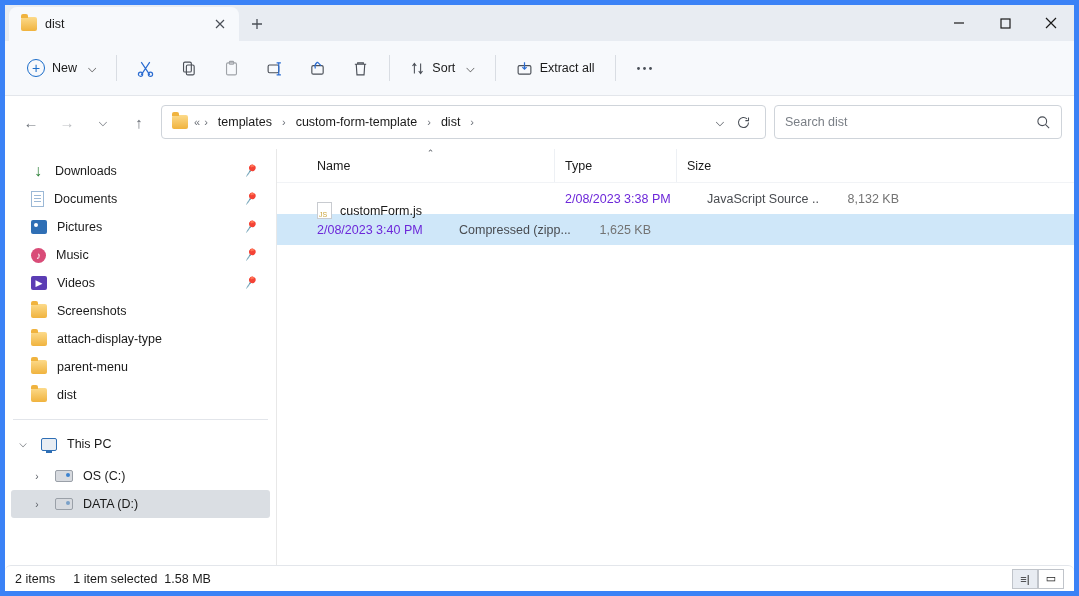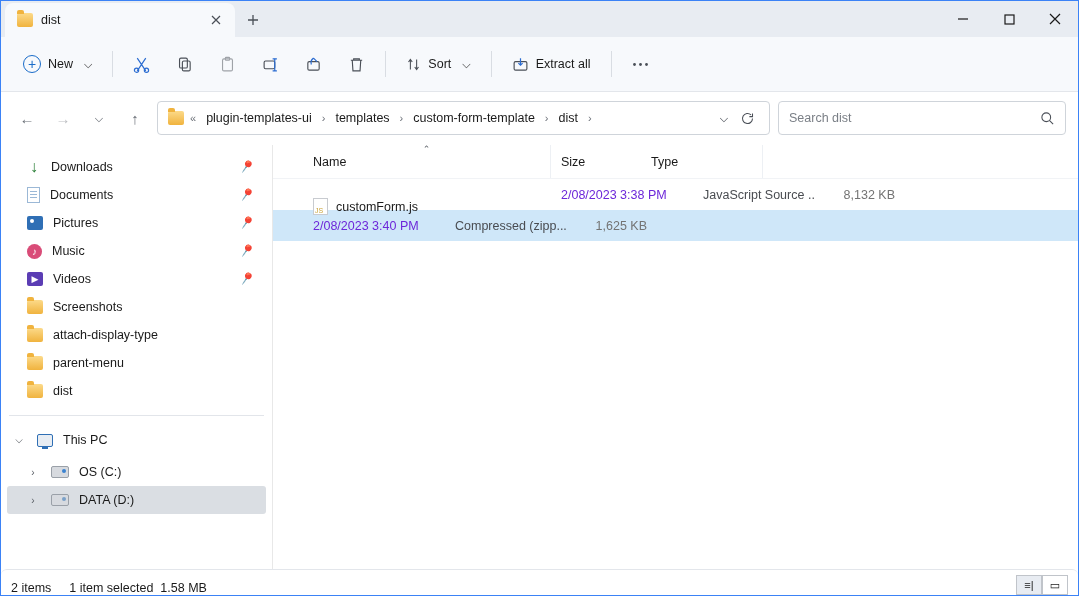--- a/index.html
+++ b/index.html
@@ -1,17 +1,17 @@
 <!DOCTYPE html>
 <html><head>
 <meta charset="utf-8">
 <style>
   * { box-sizing:border-box; margin:0; padding:0; font-family:"Segoe UI",Arial,sans-serif; font-size:12.5px; color:#1a1a1a; }
   body { background:#fff; user-select:none; }
-  .window { width:1079px; height:596px; border:1px solid #3b82f6; background:#fff; display:flex; flex-direction:column; }
+  .window { width:1079px; height:596px; border:5px solid #3b82f6; background:#fff; display:flex; flex-direction:column; }
   
   .titlebar { height:36px; background:#e8ecf2; display:flex; align-items:flex-start; }
   .tab      { height:34px; width:230px; margin-top:2px; margin-left:4px; background:#f7f9fc; border-radius:8px 8px 0 0; display:flex; align-items:center; padding:0 12px; gap:8px; position:relative; }
   .folder-icon { width:16px; height:14px; background:linear-gradient(#fcda8a,#f0b33e); border-radius:2px; position:relative; }
   .folder-icon::before { content:""; position:absolute; top:-3px; left:0; width:7px; height:4px; background:#f0b33e; border-radius:2px 2px 0 0; }
   .tab-close { margin-left:auto; width:14px; height:14px; display:flex; align-items:center; justify-content:center; }
   .newtab   { width:36px; height:34px; display:flex; align-items:center; justify-content:center; margin-top:2px; }
   .win-controls { margin-left:auto; display:flex; height:36px; }
   .win-btn  { width:46px; height:36px; display:flex; align-items:center; justify-content:center; }
   
@@ -54,21 +54,21 @@
   .cell     { padding:0 10px; overflow:hidden; text-overflow:ellipsis; white-space:nowrap; display:flex; align-items:center; gap:8px; }
   .cell.name{ width:248px;margin-top:24px; }
   .cell.date{ width:142px; color:#6d28d9; }
   .cell.type{ width:122px; color:#494c51; }
   .cell.size{ width:90px; justify-content:flex-end; color:#737373; }
   .js-icon  { width:15px; height:17px; background:#fff; border:1px solid #c8cbd0; position:relative; }
   .js-icon::after{content:"JS";font-size:7px;color:#caa43b;position:absolute;bottom:0;left:1px;}
   .zip-icon { width:16px; height:14px; background:linear-gradient(#fcda8a,#f0b33e); border-radius:2px; position:relative; }
   .zip-icon::after{content:"";position:absolute;left:5px;top:0;width:4px;height:14px;background:repeating-linear-gradient(#c98d1c 0 2px,#f8d88b 2px 4px);}
   
-  .status   { height:26px; border-top:1px solid #e3e6eb; display:flex; align-items:flex-end; padding:0 10px; gap:18px; color:#333;border-radius:6px; }
+  .status   { height:26px; border-top:1px solid #e3e6eb; display:flex; align-items:center; padding:0 10px; gap:18px; color:#333;border-radius:6px; }
   .view-switch{ margin-left:auto; display:flex; gap:0; }
   .vs-btn   { width:26px; height:20px; border:1px solid #c0c4ca; display:flex; align-items:center; justify-content:center; font-size:11px; }
   .vs-btn.active{ background:#e8ecf2; }
   
   .i-down   { width:14px; height:14px; color:#2a7f36; display:flex; align-items:center; justify-content:center; font-size:16px; font-weight:bold; }
   .i-doc    { width:13px; height:16px; background:#fff;border:1px solid #9bb8d6;position:relative; }
   .i-doc::before{content:"";position:absolute;left:2px;top:3px;right:2px;height:1px;background:#9bb8d6;box-shadow:0 3px 0 #9bb8d6,0 6px 0 #9bb8d6;}
   .i-pic    { width:16px; height:14px; background:#2f6fb5; border-radius:2px; position:relative; }
   .i-pic::after{content:"";position:absolute;left:3px;top:3px;width:4px;height:4px;background:#fff;border-radius:50%;}
   .i-mus    { width:15px; height:15px; background:#d94c78; border-radius:50%; display:flex; align-items:center; justify-content:center; color:#fff; font-size:10px; }
@@ -186,23 +186,20 @@
   </div>
 
   <div class="addr-row">
     <div class="nav-btn">←</div>
     <div class="nav-btn" style="opacity:.45">→</div>
     <div class="nav-btn" style="font-size:11px">⌵</div>
     <div class="nav-btn">↑</div>
     <div class="breadcrumbs">
       <span class="folder-icon" style="margin:0 2px 0 4px"></span>
       <span class="crumb-sep">«</span>
-      <span class="crumb">
-          <span>plugin-templates-ui</span>
-        </span>
       <span class="crumb-sep">›</span>
       <span class="crumb">
           <span>templates</span>
         </span>
       <span class="crumb-sep">›</span>
       <span class="crumb">
           <span>custom-form-template</span>
         </span>
       <span class="crumb-sep">›</span>
       <span class="crumb">
@@ -297,25 +294,25 @@
         </div>
       <div class="splitter"></div>
     </div>
 
     <div class="list">
       <div class="cols">
         <div class="col name">
           <span>Name</span>
           <span class="sort-ind">⌃</span>
         </div>
+        <div class="col type">
+            <span>Type</span>
+          </div>
         <div class="col size">
             <span>Size</span>
-          </div>
-        <div class="col type">
-            <span>Type</span>
           </div>
       </div>
       <div id="file-rows">
   <div class="row ">
     <div class="cell name">
               <span class="js-icon"></span>
               <span>customForm.js</span>
             </div>
     <div class="cell date">2/08/2023 3:38 PM</div>
     <div class="cell type">JavaScript Source ...</div>

